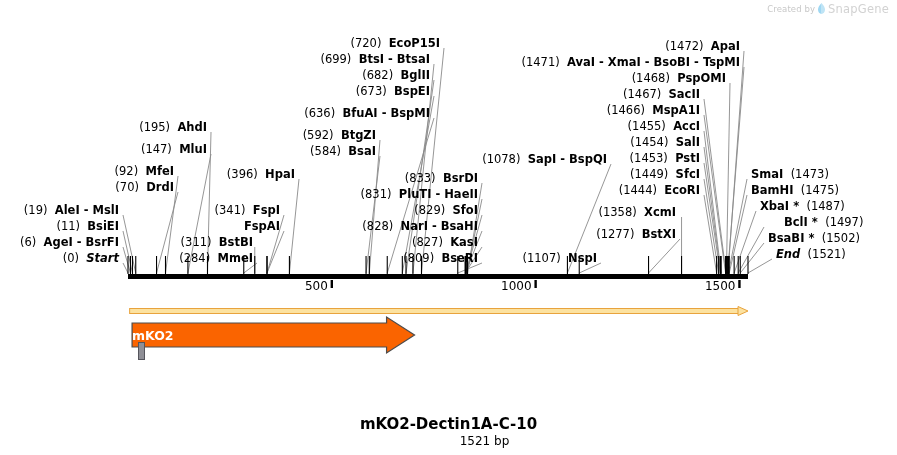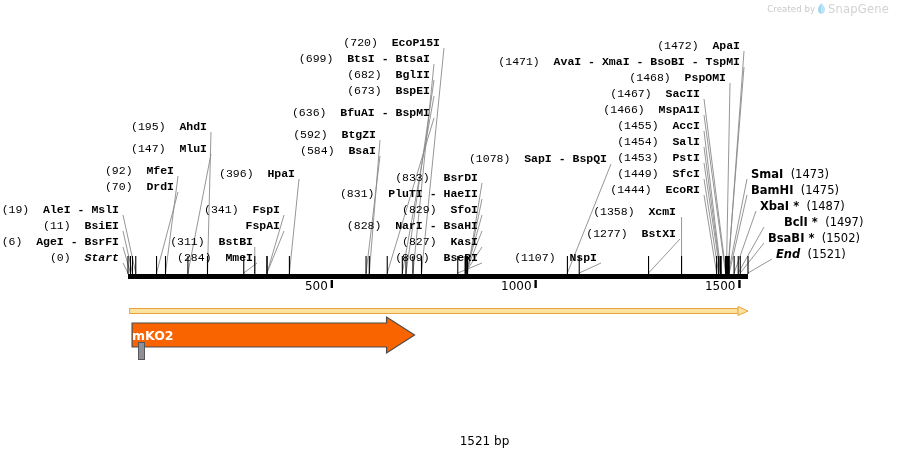--- a/index.html
+++ b/index.html
@@ -33,21 +33,21 @@
     position:absolute;
     white-space:nowrap;
     font-size:11.5px;
     line-height:12px;
     font-family:"DejaVu Sans", sans-serif;
   }
   .lbl .pos{font-weight:400;color:#000;}
   .lbl .enz{font-weight:700;color:#000;}
   .lbl .dash{font-weight:700;color:#000;}
   .lbl .ital{font-weight:700;font-style:italic;}
-  .lbl.r{text-align:right;font-family:Liberation Mono, monospace;}
+  .lbl.r{text-align:right;}
   .lbl.l{text-align:left;}
 
   
   svg.lines{position:absolute;left:0;top:0;width:897px;height:455px;pointer-events:none;}
 
   
   .backbone{
     position:absolute;
     background:#000;
   }
@@ -266,15 +266,16 @@
       <path d="M738 306.5 L748 311 L738 315.5 Z" fill="#FCE2A0" stroke="#E8A33D" stroke-width="1"></path>
     </svg>
 
   <svg class="lines" id="feature-svg" viewBox="0 0 897 455" preserveAspectRatio="none">
       <polygon points="132.07626561472716,323 386.56147271531887,323 386.56147271531887,317 414.56147271531887,335 386.56147271531887,353 386.56147271531887,347 132.07626561472716,347" fill="#FA6400" stroke="#4c4c4c" stroke-width="1.2" stroke-linejoin="miter"></polygon>
     </svg>
   <div class="feature-label" id="feature-label" style="left: 132.076px; width: 254.485px; top: 328px; text-align: left;">mKO2</div>
 
   <div class="kozak-mark" id="kozak-mark" style="left: 137.853px; top: 342px; width: 5px; height: 16px;"></div>
 
+  <div class="title" id="title" style="top: 415px;">mKO2-Dectin1A-C-10</div>
   <div class="subtitle" id="subtitle" style="top: 434px;">1521 bp</div>
 
 </div>
 
 </body></html>

